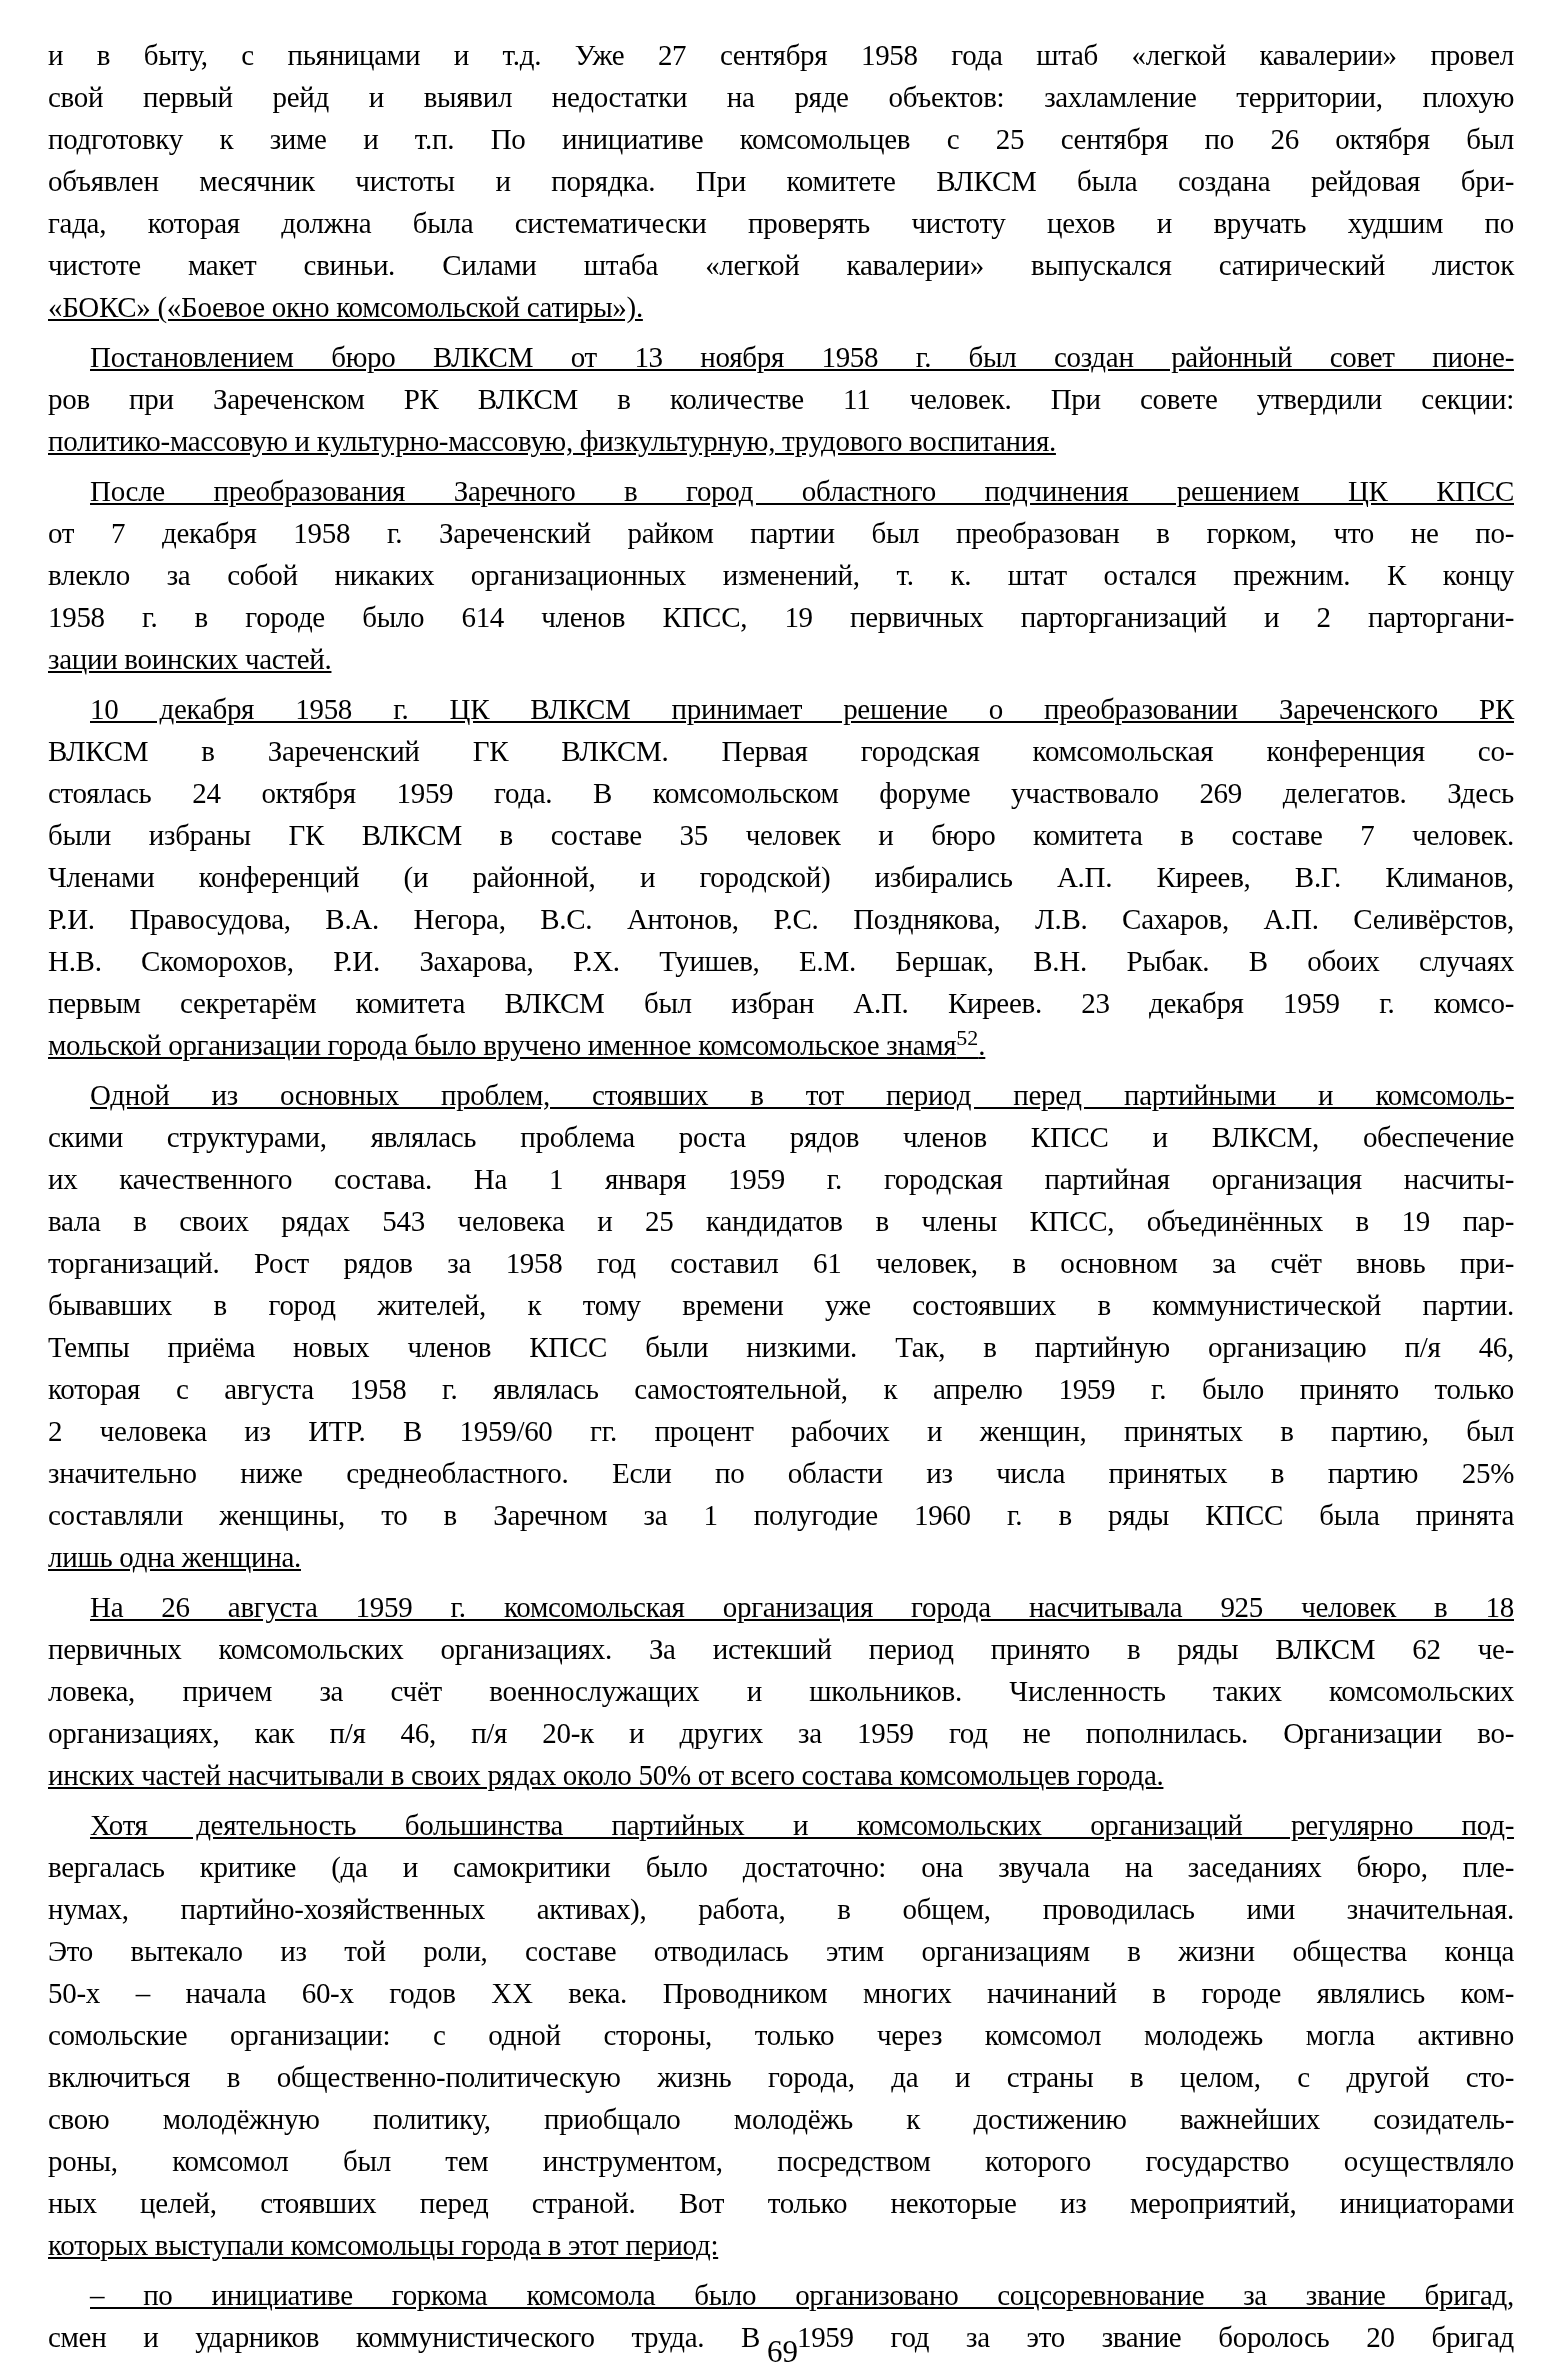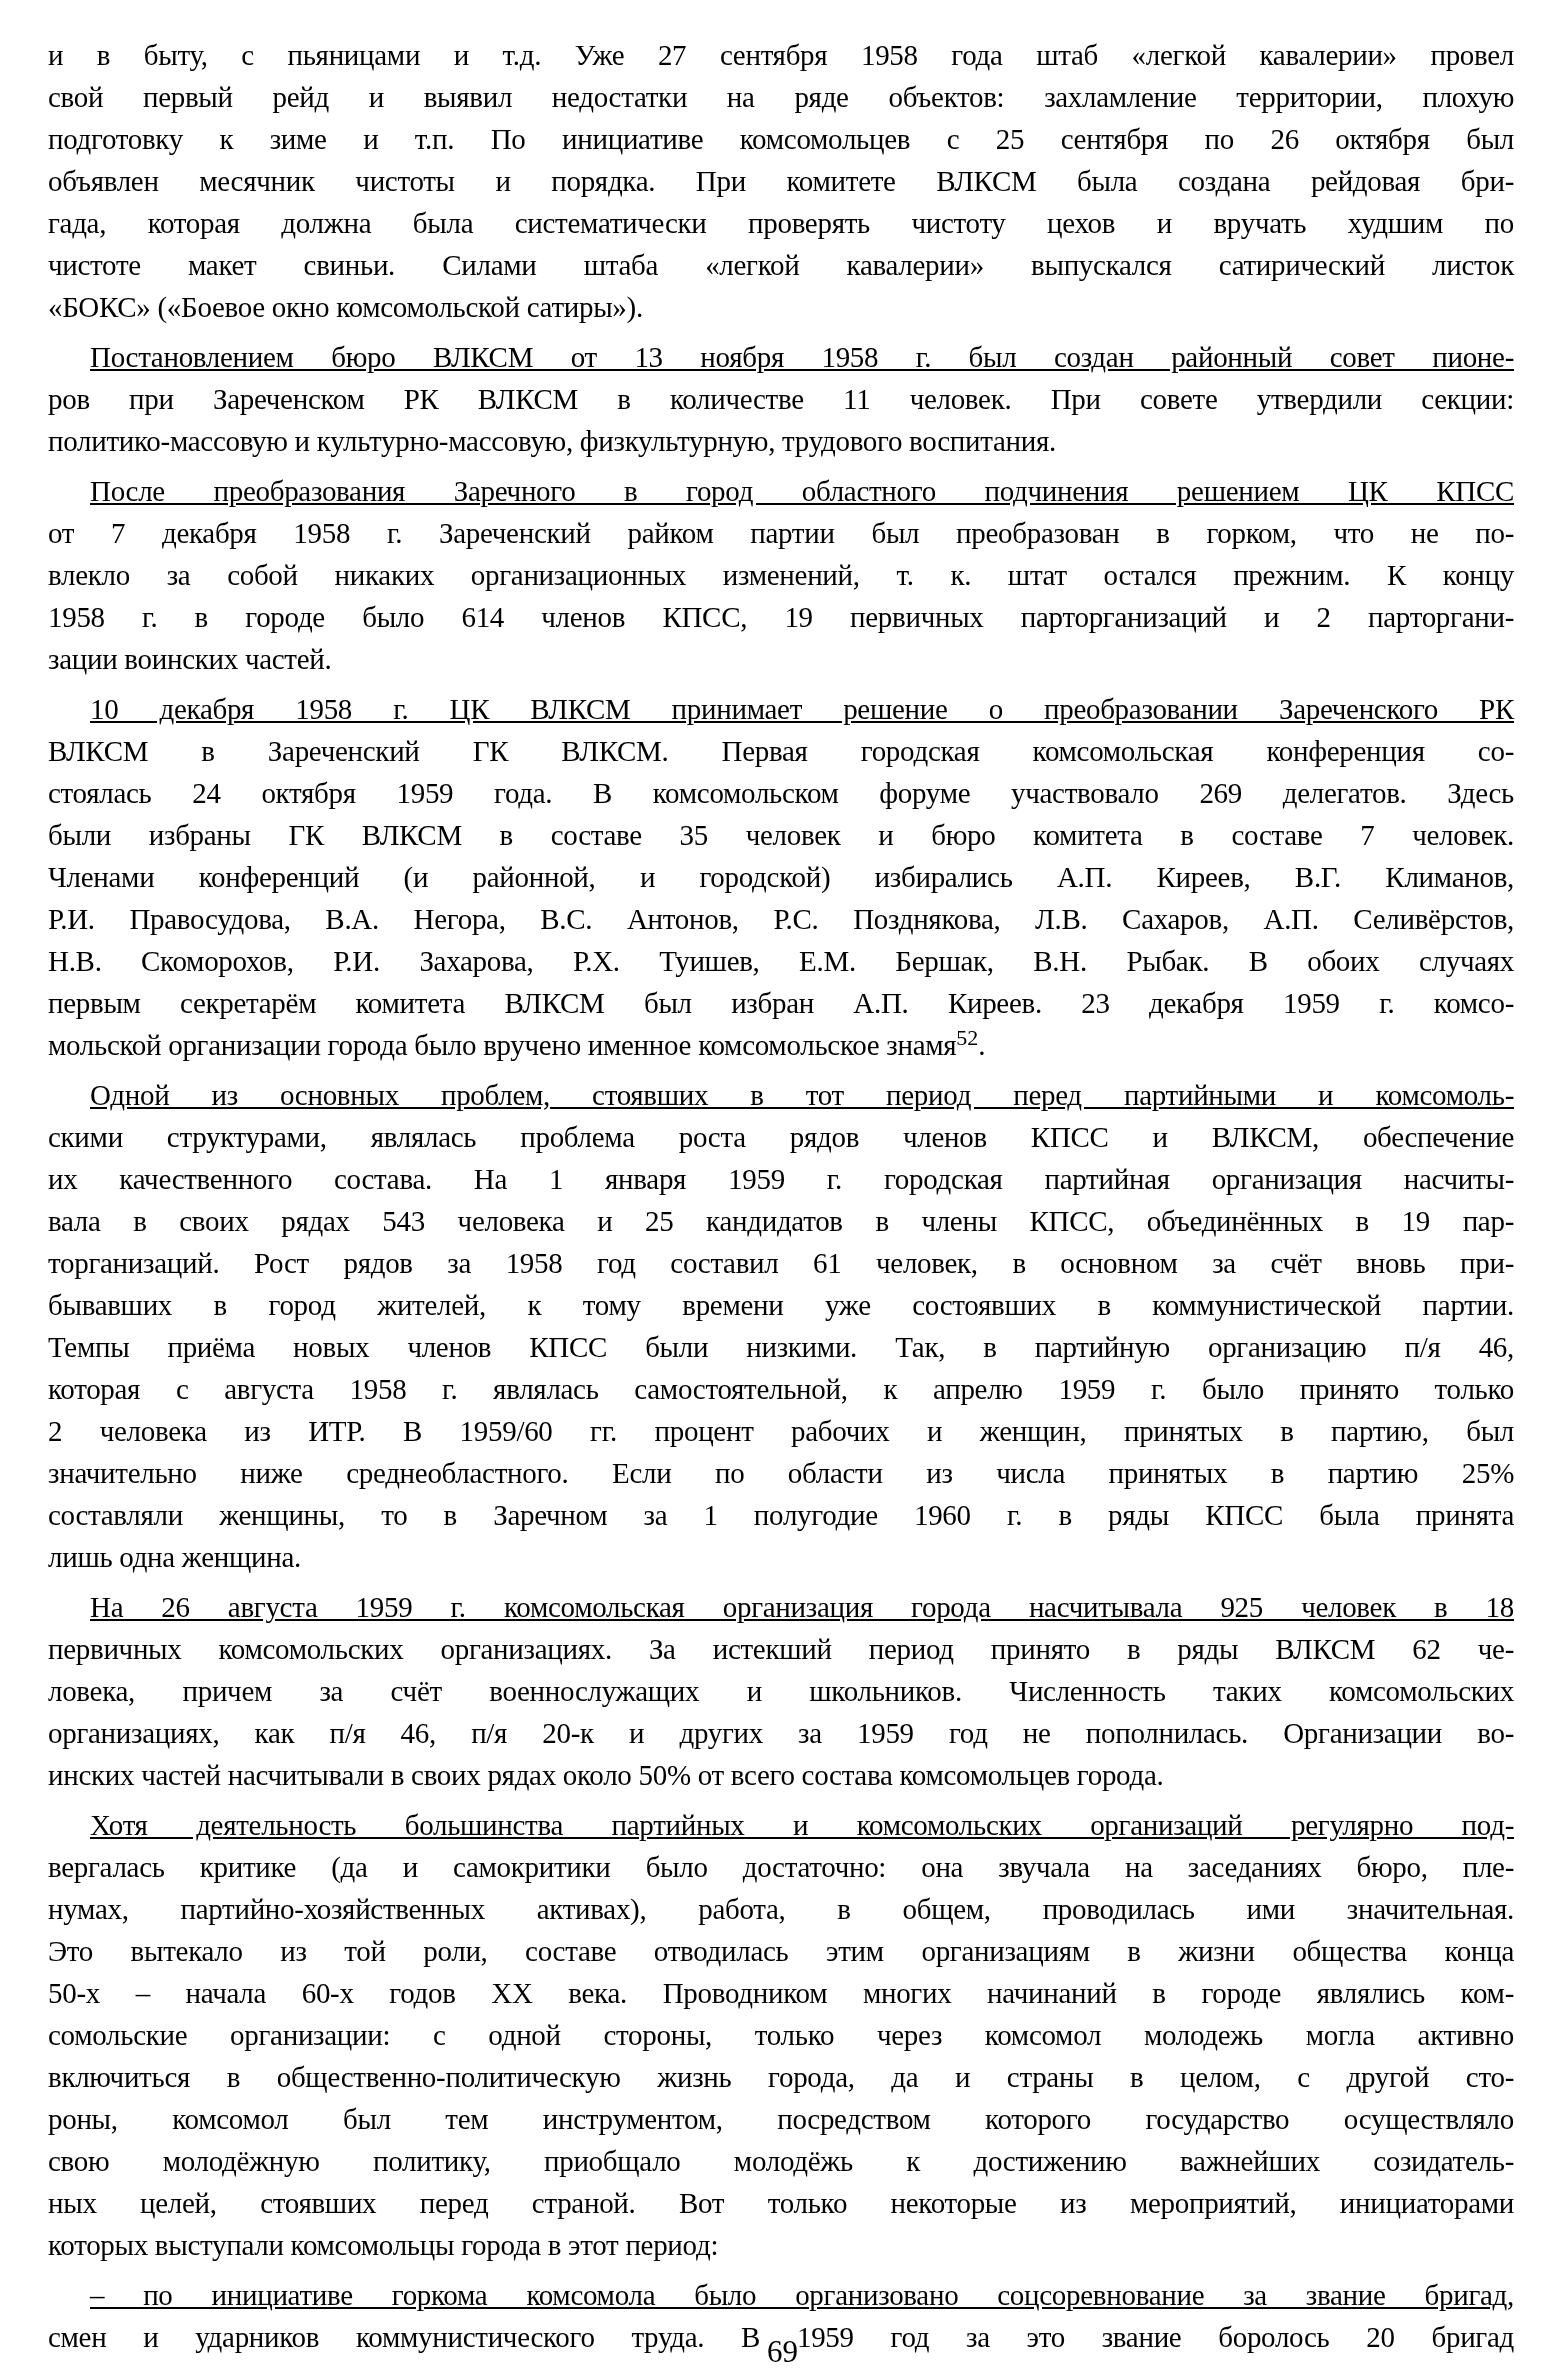--- a/index.html
+++ b/index.html
@@ -25,21 +25,21 @@
     line-height: 42px;
     letter-spacing: -0.3px;
     color: #000000;
   }
   .paragraph { margin: 8px; padding: 0; }
   .line {
     text-align: justify;
     text-align-last: justify;
     min-height: 42px;
   }
-  .line.endline { text-align-last: left; }
+  .line.endline { text-align-last: left; text-decoration: underline; }
   .line.indent { text-indent: 42px; text-decoration: underline; }
   sup.fn {
     font-size: 22px;
     line-height: 0;
     vertical-align: 10.4px;
     letter-spacing: 0;
   }
   .page-number {
     position: absolute;
     left: 0;
@@ -110,22 +110,22 @@
         <div class="line endline">инских частей насчитывали в своих рядах около 50% от всего состава комсомольцев города.</div>
       </div>
       <div class="paragraph">
         <div class="line indent">Хотя деятельность большинства партийных и комсомольских организаций регулярно под-</div>
         <div class="line">вергалась критике (да и самокритики было достаточно: она звучала на заседаниях бюро, пле-</div>
         <div class="line">нумах, партийно-хозяйственных активах), работа, в общем, проводилась ими значительная.</div>
         <div class="line">Это вытекало из той роли, составе отводилась этим организациям в жизни общества конца</div>
         <div class="line">50-х – начала 60-х годов XX века. Проводником многих начинаний в городе являлись ком-</div>
         <div class="line">сомольские организации: с одной стороны, только через комсомол молодежь могла активно</div>
         <div class="line">включиться в общественно-политическую жизнь города, да и страны в целом, с другой сто-</div>
+        <div class="line">свою молодёжную политику, приобщало молодёжь к достижению важнейших созидатель-</div>
         <div class="line">роны, комсомол был тем инструментом, посредством которого государство осуществляло</div>
-        <div class="line">свою молодёжную политику, приобщало молодёжь к достижению важнейших созидатель-</div>
         <div class="line">ных целей, стоявших перед страной. Вот только некоторые из мероприятий, инициаторами</div>
         <div class="line endline">которых выступали комсомольцы города в этот период:</div>
       </div>
       <div class="paragraph">
         <div class="line indent">– по инициативе горкома комсомола было организовано соцсоревнование за звание бригад,</div>
         <div class="line">смен и ударников коммунистического труда. В 1959 год за это звание боролось 20 бригад</div>
       </div>
     </div>
   <div class="page-number">69</div>
 </div>

